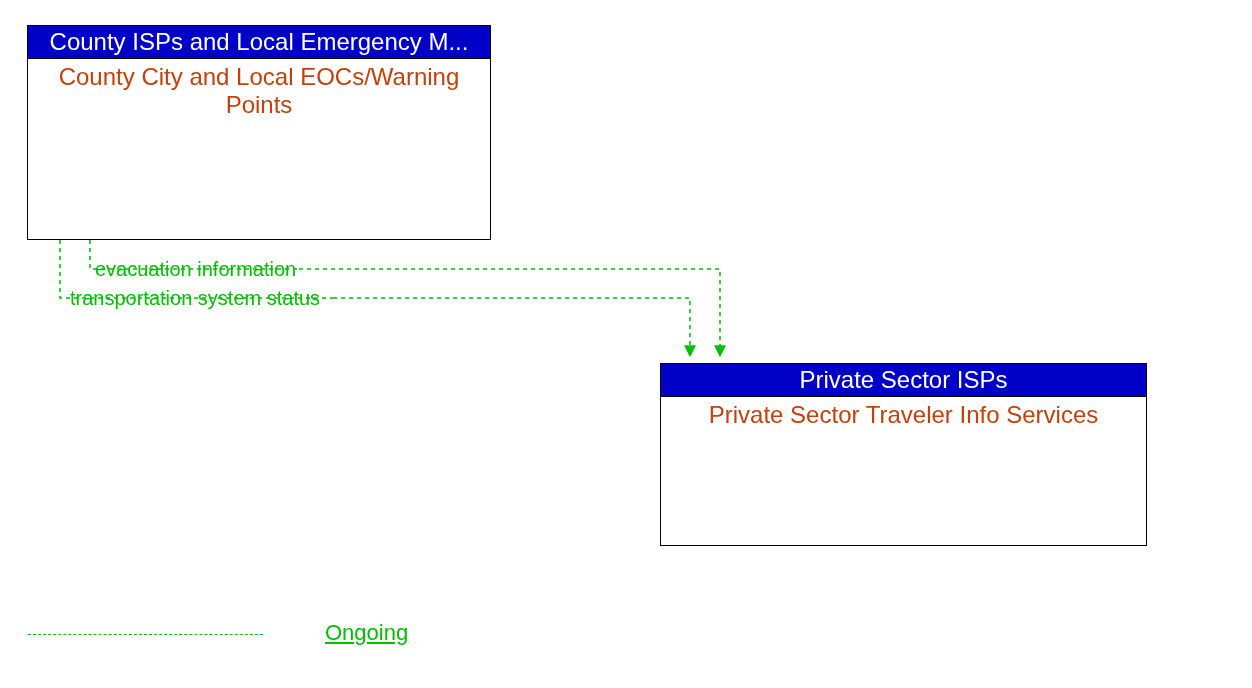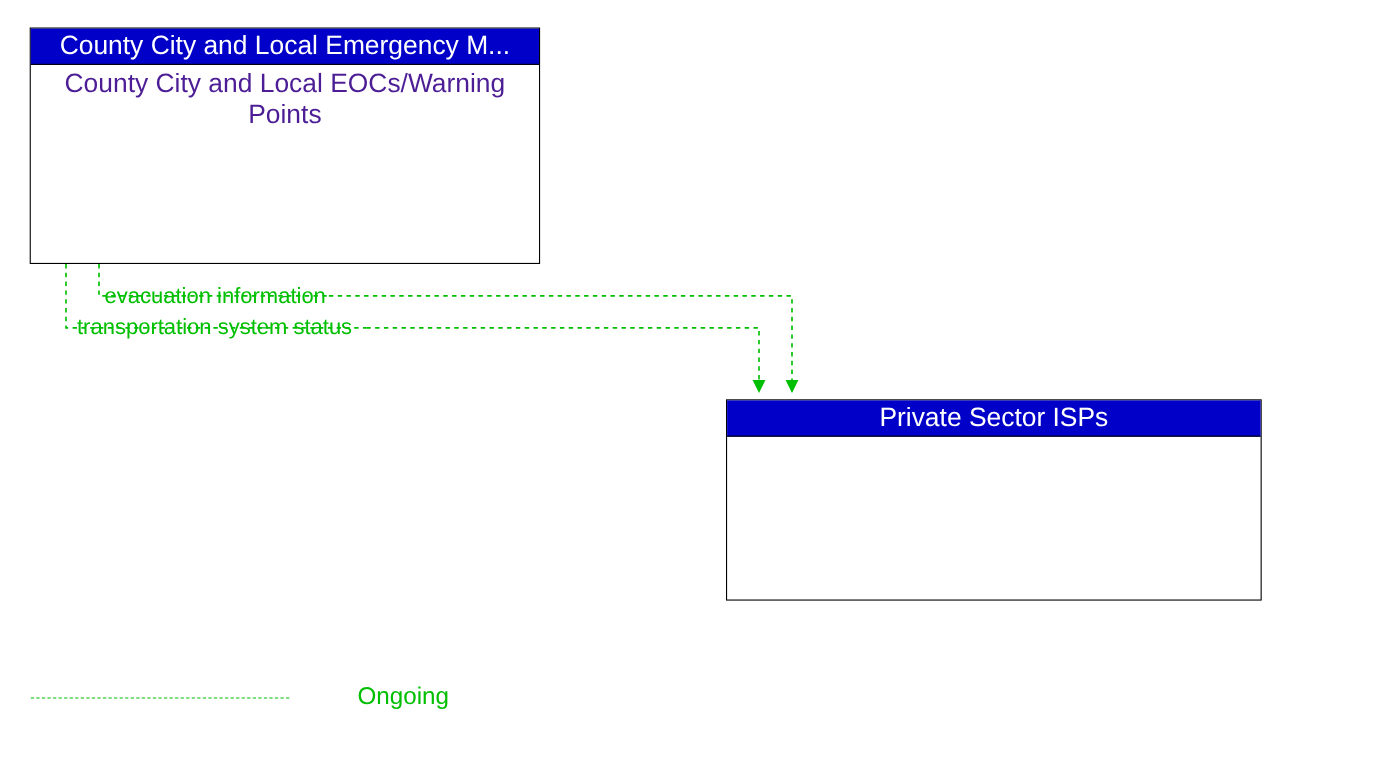--- a/index.html
+++ b/index.html
@@ -25,59 +25,61 @@
     text-align: center;
     padding: 2px 6px;
     white-space: nowrap;
     overflow: hidden;
     text-overflow: clip;
     border-bottom: 1.5px solid #000;
   }
   .node-body {
     text-align: center;
     font-size: 24px;
-    color: #4c1d95;
+    color: #c2410c;
     padding: 4px 8px;
     line-height: 1.15;
   }
   .flow-label {
     position: absolute;
     font-size: 20px;
     color: #00bf00;
     white-space: nowrap;
     text-align: center;
   }
   .legend-line {
     position: absolute;
     border-top: 1.5px dashed #00bf00;
   }
   .legend-label {
     position: absolute;
     font-size: 22px;
     color: #00bf00;
+    text-decoration: underline;
   }
   svg.connections {
     position: absolute;
     left: 0;
     top: 0;
     width: 1252px;
     height: 688px;
     pointer-events: none;
   }
 </style>
 </head>
 <body>
 
 <div class="node" style="left:27px; top:25px; width:464px; height:215px;">
-  <div class="node-header">County City and Local Emergency M...</div>
+  <div class="node-header">County ISPs and Local Emergency M...</div>
   <div class="node-body">County City and Local EOCs/Warning Points</div>
 </div>
 
 <div class="node" style="left:660px; top:363px; width:487px; height:183px;">
   <div class="node-header">Private Sector ISPs</div>
+  <div class="node-body">Private Sector Traveler Info Services</div>
 </div>
 
 <div class="flow-label" style="left:95px; top:258px;">evacuation information</div>
 
 <div class="flow-label" style="left:70px; top:287px;">transportation system status</div>
 
 <svg class="connections">
   <defs>
     <marker id="arrow-green" viewBox="0 0 10 10" refX="9" refY="5" markerWidth="8" markerHeight="8" orient="auto-start-reverse">
       <path d="M 0 0 L 10 5 L 0 10 z" fill="#00bf00"></path>

